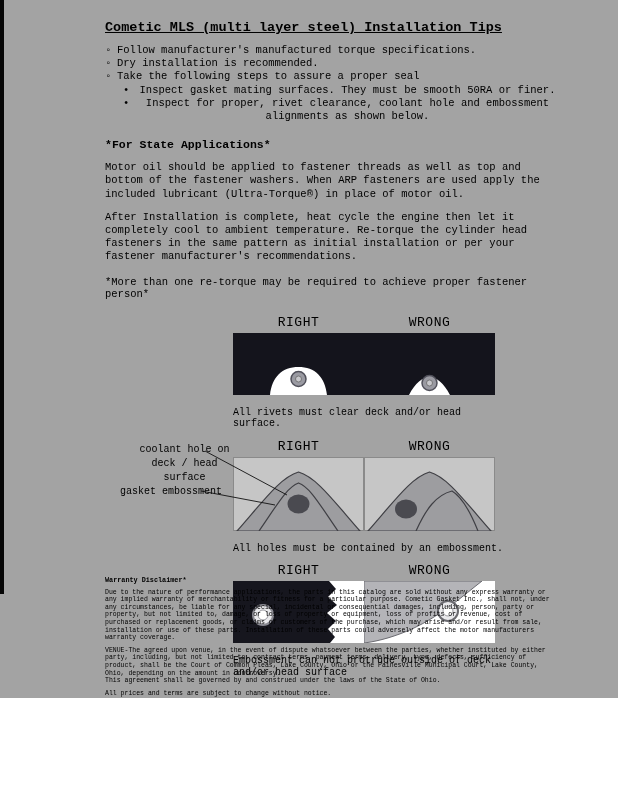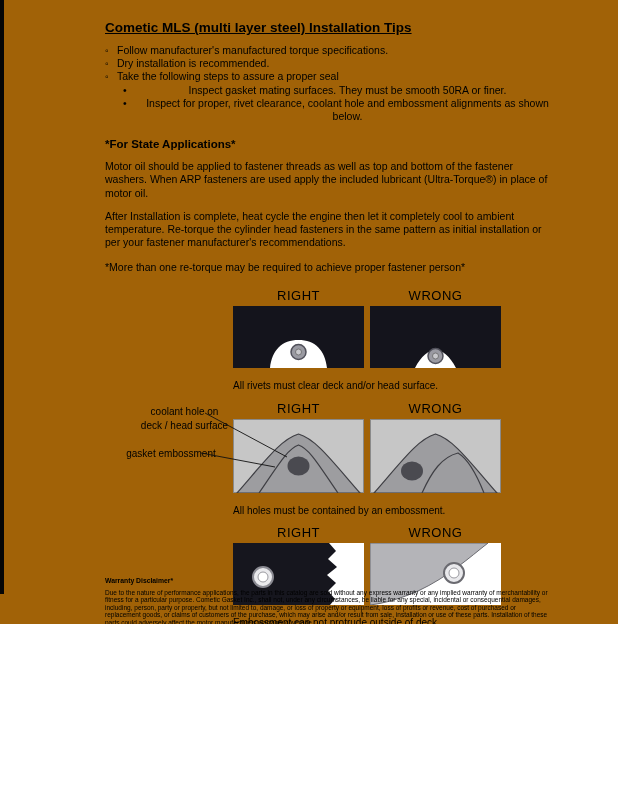--- a/index.html
+++ b/index.html
@@ -1,33 +1,33 @@
 <!DOCTYPE html>
 <html><head>
 <meta charset="utf-8">
 <style>
   * { margin:0; padding:0; box-sizing:border-box; }
   html,body { background:#ffffff; }
   .page {
-    position:relative; width:618px; height:624px; background:#a16207;
-    font-family:Liberation Sans, sans-serif; color:#000; overflow:hidden;
+    position:relative; width:618px; height:698px; background:#a3a3a3;
+    font-family:Liberation Mono, monospace; color:#000; overflow:hidden;
   }
   .left-bar { position:absolute; left:0; top:0; width:4px; height:594px; background:#060606; }
   .content { position:absolute; left:105px; top:20px; width:455px; }
   .title { font-size:13.5px; font-weight:bold; text-decoration:underline; margin-bottom:9px; }
   .bullets { font-size:10.5px; line-height:13.2px; }
   .bullet { padding-left:12px; position:relative; }
   .bullet::before { content:"◦"; position:absolute; left:0; top:0; }
   .subbullet { padding-left:30px; position:relative;text-align:center; }
   .subbullet::before { content:"•"; position:absolute; left:18px; top:0; }
   .diesel-heading { font-size:11.5px; font-weight:bold; margin-top:15px; }
   .para { font-size:10.5px; line-height:13.2px; margin-top:10px; width:452px; }
   .note { font-size:10.5px; margin-top:12px; }
   .diagrams { margin-top:15px; margin-left:128px; width:272px; }
-  .diag-row { display:flex; gap:6px; position:relative; }
+  .diag-row { display:flex; gap:0; position:relative; }
   .diag-col { width:131px; }
   .diag-label { text-align:center; font-size:13px; letter-spacing:0.5px; margin-bottom:3px; }
   .diag-col svg { display:block; }
   .diag-caption { font-size:10px; margin:12px 0 9px 0; white-space:pre-line; line-height:11.5px; }
   .ann-label { position:absolute; font-size:10px; line-height:14px; white-space:pre-line;text-align:center; }
   .ann1 { left:-96px; top:4px; width:95px; }
   .ann2 { left:-118px; top:46px; width:112px; }
   .ann-lines { position:absolute; left:-130px; top:0; width:270px; height:95px; pointer-events:none; }
   .fineprint { position:absolute; left:105px; top:577px; width:448px; font-size:6.5px; line-height:7.6px; }
   .fineprint .fp-head { font-weight:bold; font-size:6.8px; margin-bottom:4px; }

